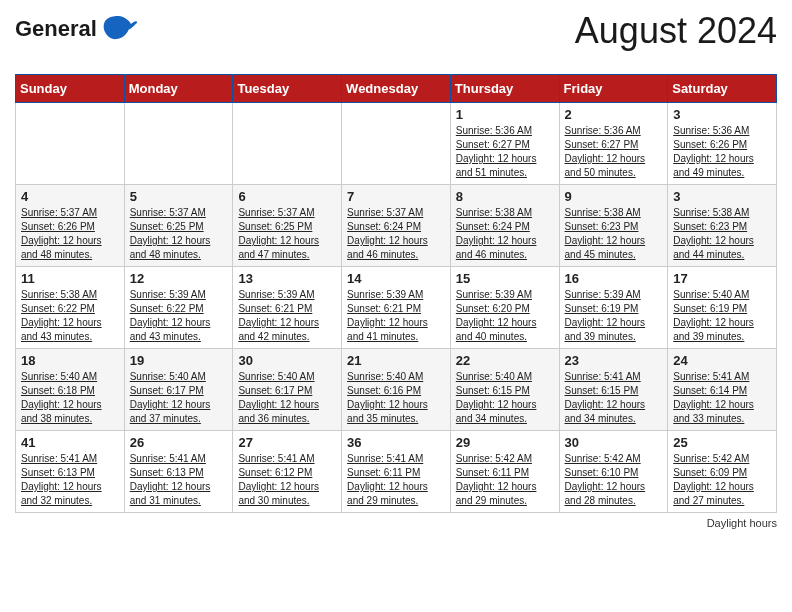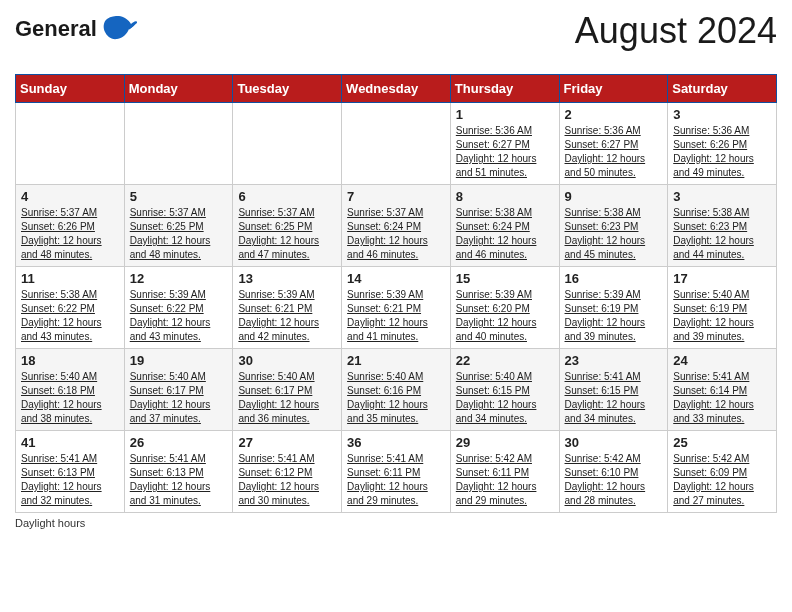--- a/index.html
+++ b/index.html
@@ -73,21 +73,21 @@
     .cell-content {
       font-size: 10px;
       line-height: 1.4;
       color: #222;
       text-decoration: underline;
     }
     .footer-note {
       margin-top: 4px;
       font-size: 11px;
       color: #333;
-      text-align: left;
+      text-align: right;
     }
   </style>
 </head>
 <body>
 
 <div class="header-area">
   <div class="logo">
     <div style="display:flex;align-items:center;gap:4px;">
       <div style="display:flex;flex-direction:column;line-height:1.1;">
         <span style="font-size:22px;font-weight:bold;color:#1a1a1a;">General</span>

